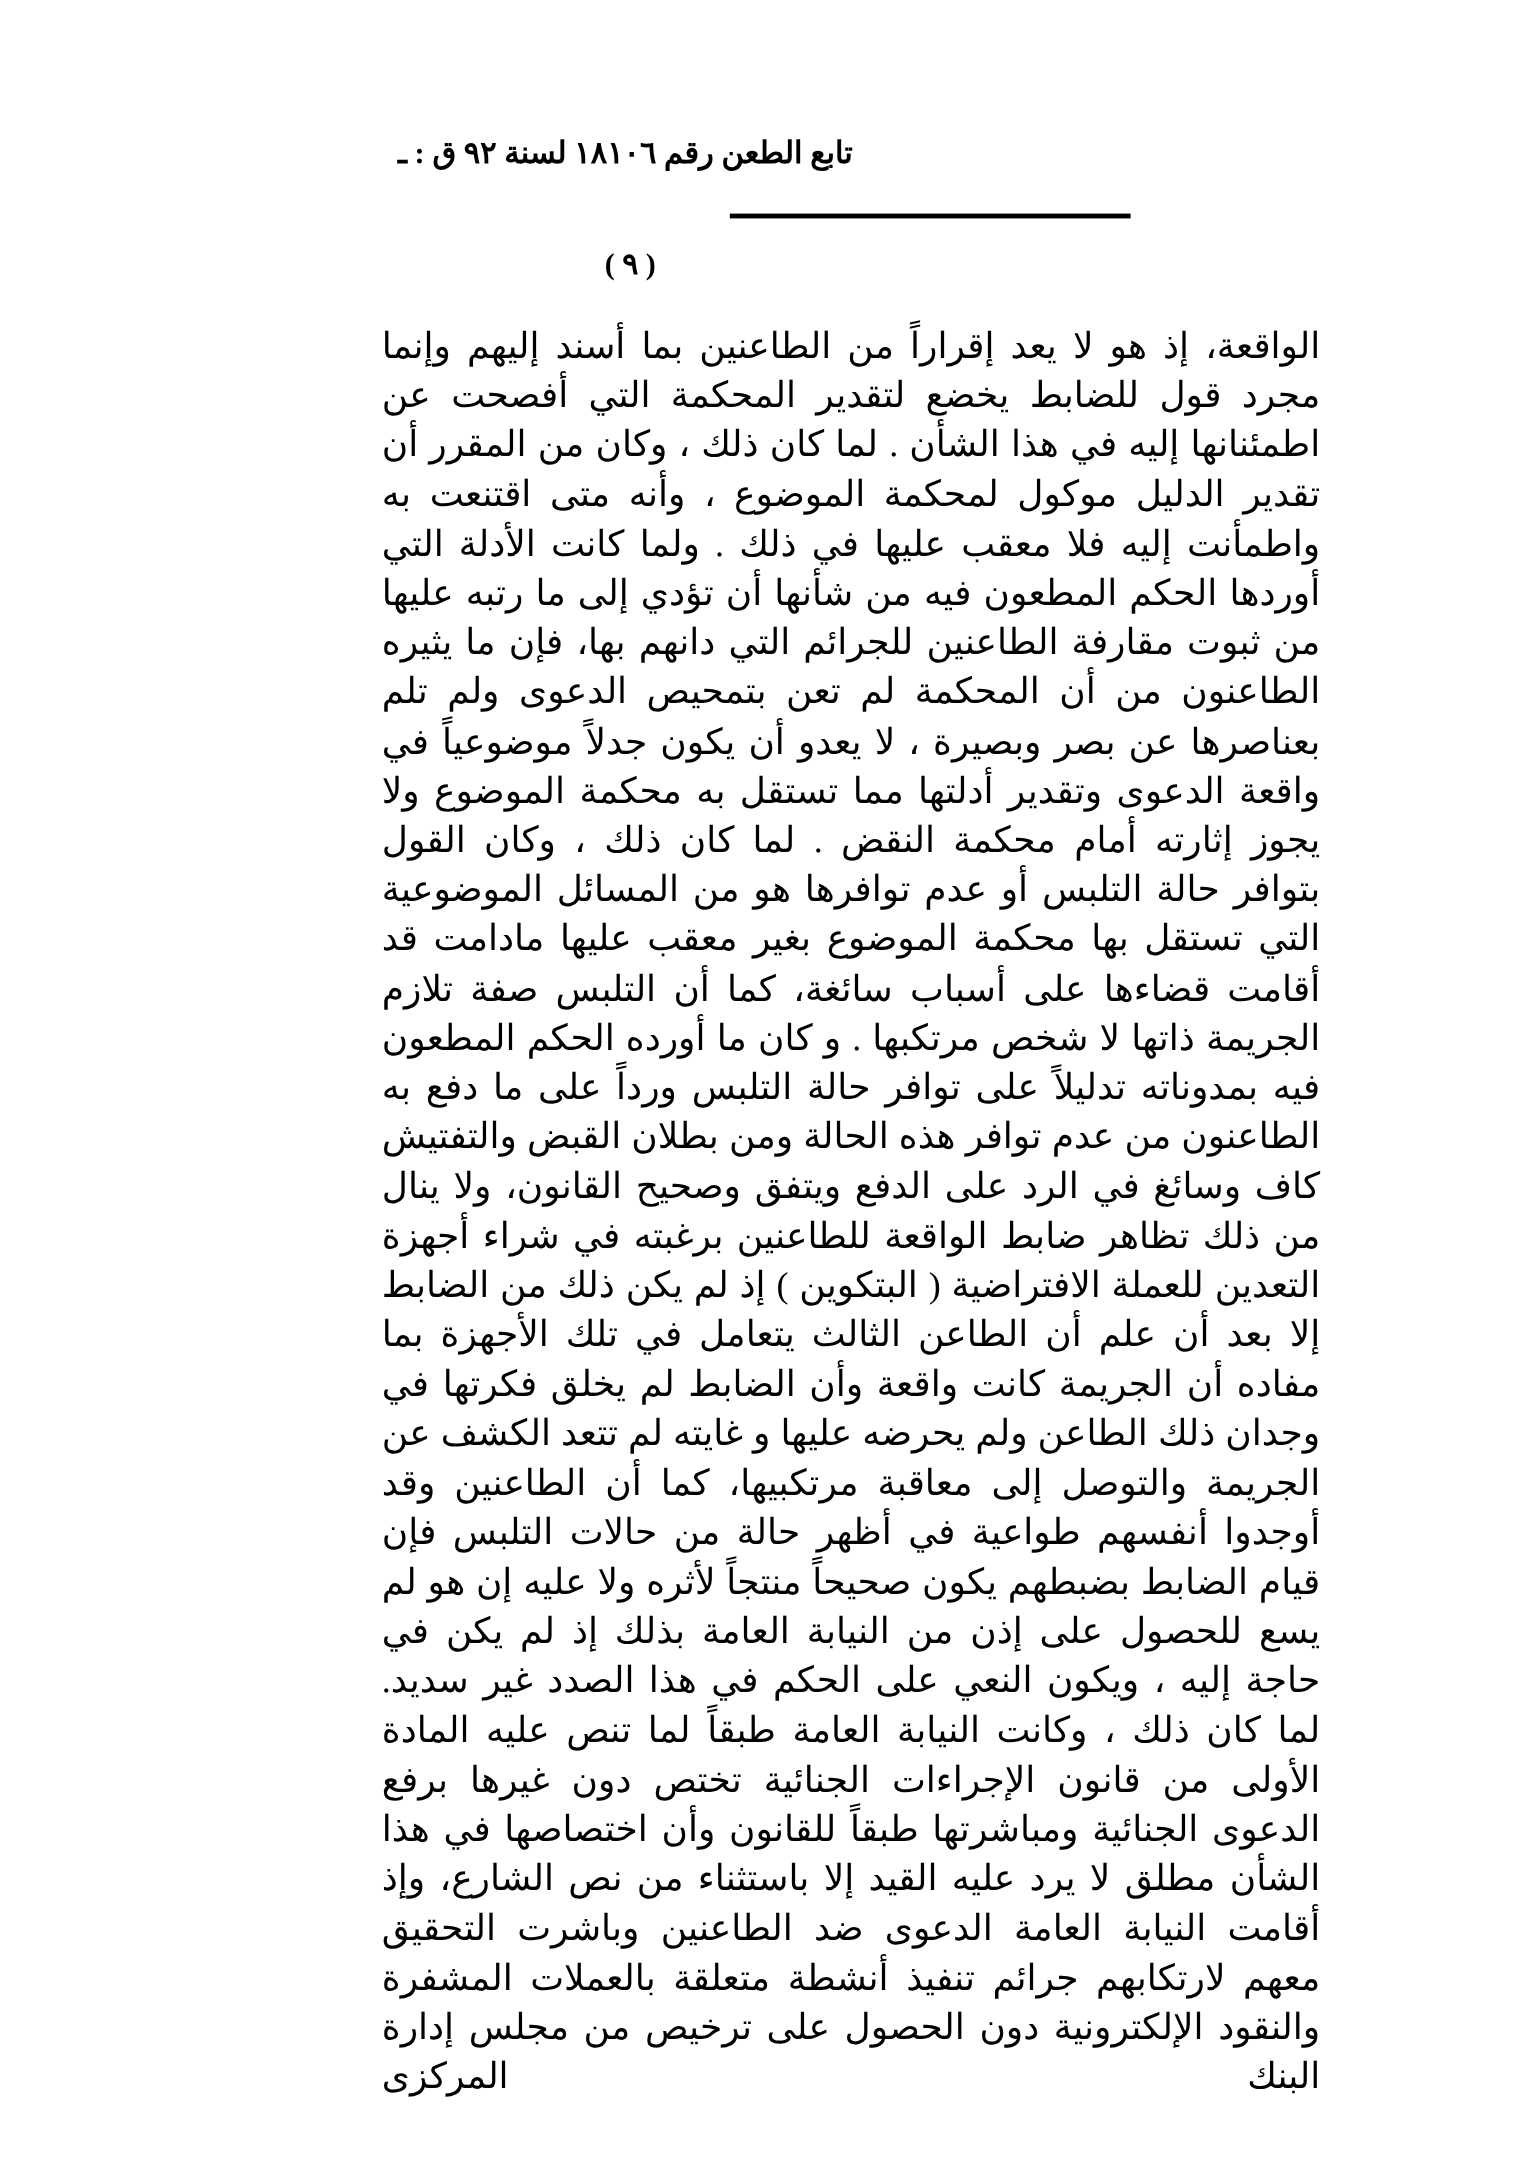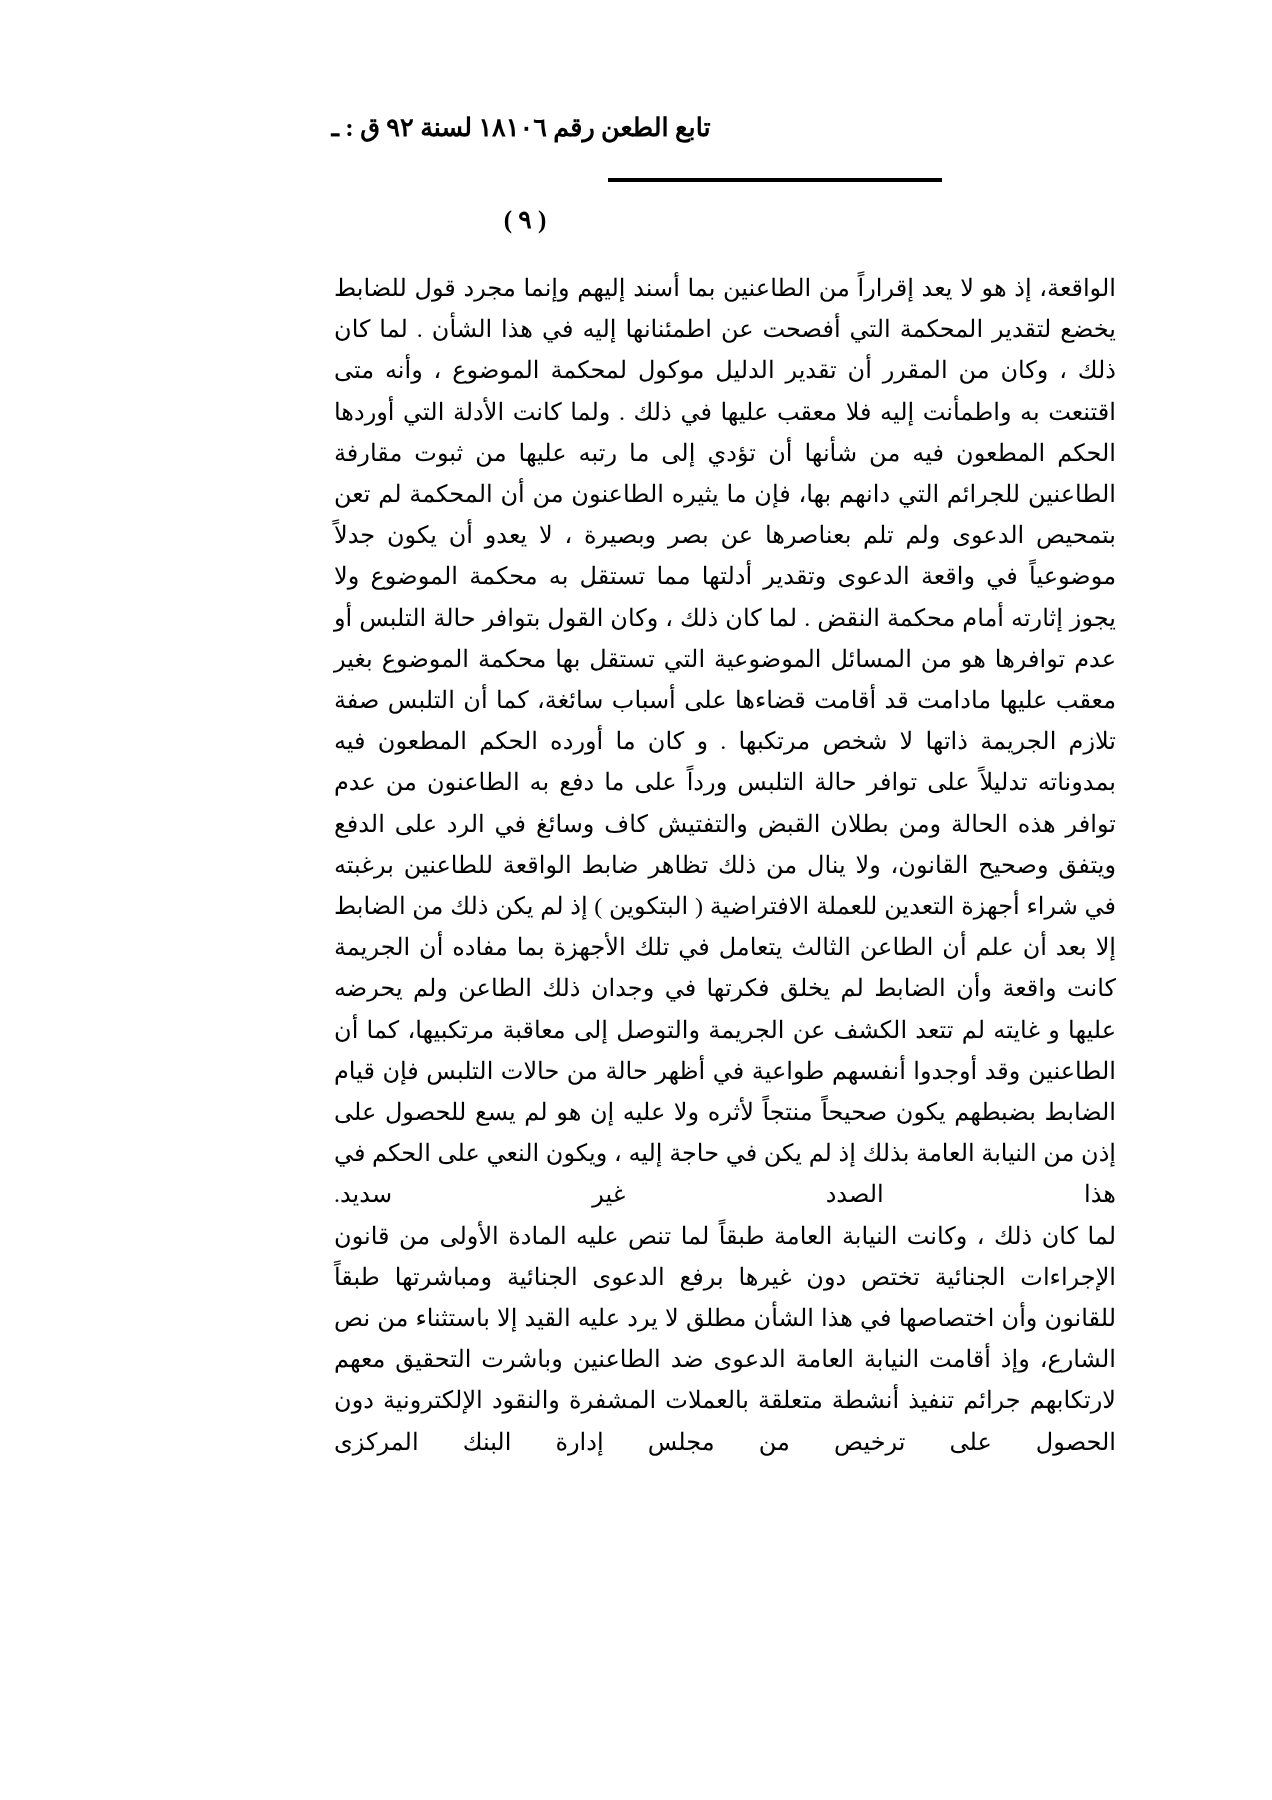--- a/index.html
+++ b/index.html
@@ -60,26 +60,26 @@
     font-size: 25px;
     font-weight: 700;
     direction: rtl;
     transform: translateX(-111px);
   }
 
   
   .body-text {
     position: absolute;
     top: 268px;
-    right: 156px;
+    right: 172px;
     width: 782px;
     direction: rtl;
     text-align: justify;
     text-align-last: justify;
-    font-size: 24px;
+    font-size: 30px;
     line-height: 41.2px;
     word-spacing: 0.5px;
   }
 
   .body-text p {
     margin: 0;
     padding: 0;
     text-align: justify;
     text-align-last: justify;
   }

